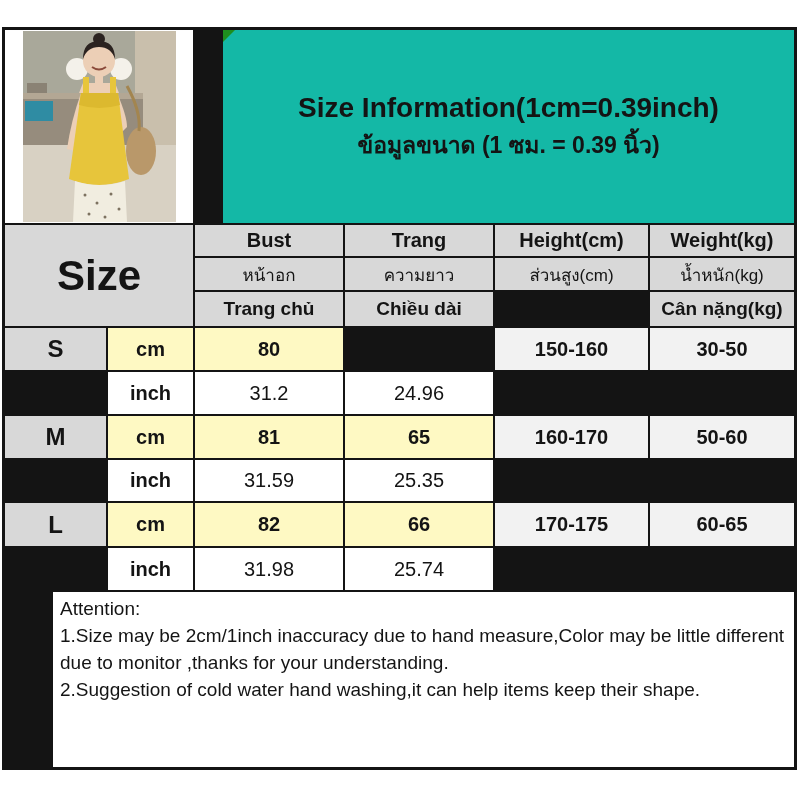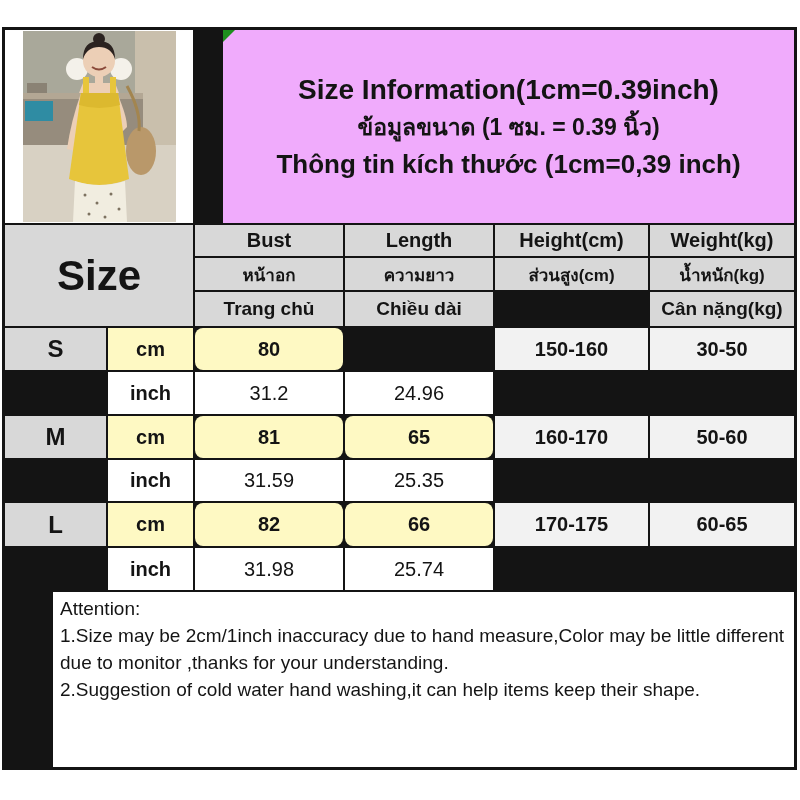--- a/index.html
+++ b/index.html
@@ -13,40 +13,40 @@
     display:grid;
     grid-template-columns:101px 85px 148px 148px 153px 144px;
     grid-template-rows:193px 31px 32px 34px 42px 42px 42px 41px 43px 42px 1fr;
     gap:2px;
   }
   .cell { background:#ffffff; display:flex; align-items:center; justify-content:center;
     text-align:center; overflow:hidden; }
   .bg-head  { background:#d8d8d8; }
   .bg-cm    { background:#fef9c3; }
   .bg-range { background:#f2f2f2; }
-  .bg-title { background:#f0abfc;margin-left:28px; }
+  .bg-title { background:#14b8a6;margin-left:28px; }
 
   .photo-cell { grid-column:1/3; grid-row:1; position:relative; justify-content:flex-start; align-items:flex-start; }
   .photo-frame { position:absolute; left:18px; top:1px; width:153px; height:191px; }
 
   .title-cell { grid-column:3/7; grid-row:1; position:relative; flex-direction:column; }
   .corner-flag { position:absolute; left:0; top:0; width:0; height:0;
     border-top:12px solid #1e8e1e; border-right:12px solid transparent; }
   .title-en { font-weight:bold; font-size:28px; line-height:38px; }
   .title-th { font-weight:bold; font-size:23px; line-height:37px; }
   .title-vi { font-weight:bold; font-size:26px; line-height:37px; }
 
   .size-head { grid-column:1/3; grid-row:2/5; font-weight:bold; font-size:42px; }
   .col-en { font-weight:bold; font-size:20px; }
-  .col-th { font-weight:bold; font-size:17px; }
+  .col-th { font-weight:normal; font-size:17px; }
   .col-vi { font-weight:bold; font-size:19px; }
 
   .size-letter { font-weight:bold; font-size:24px; }
   .unit-label  { font-weight:bold; font-size:20px; }
-  .val-cm      { font-weight:bold; font-size:20px;border-radius:8px; }
+  .val-cm      { font-weight:bold; font-size:20px; }
   .val-inch    { font-weight:normal; font-size:20px; }
   .val-range   { font-weight:bold; font-size:20px; }
   .span2 { grid-row:span 2; }
 
   .attention-cell { grid-column:1/7; grid-row:11; flex-direction:column;
     align-items:flex-start; justify-content:flex-start; text-align:left;
     padding:3px 8px 0 7px;margin-left:48px; }
   .attention-cell div { font-size:19px; line-height:27px; font-weight:normal;
     white-space:nowrap; }
 </style>
@@ -100,27 +100,26 @@
               <circle cx="82" cy="186" r="1.5"></circle>
           </g>
         </svg>
       </div>
     </div>
 
     <div class="cell bg-title title-cell">
       <div class="corner-flag"></div>
       <div class="title-en">Size Information(1cm=0.39inch)</div>
       <div class="title-th">ข้อมูลขนาด (1 ซม. = 0.39 นิ้ว)</div>
-      <div class="title-vi">Thông tin kích thước (1cm=0,39 inch)</div>
     </div>
 
     <div class="cell bg-head size-head">Size</div>
 
     <div class="cell bg-head col-en" style="grid-column:3;grid-row:2">Bust</div>
-    <div class="cell bg-head col-en" style="grid-column:4;grid-row:2">Length</div>
+    <div class="cell bg-head col-en" style="grid-column:4;grid-row:2">Trang</div>
     <div class="cell bg-head col-en" style="grid-column:5;grid-row:2">Height(cm)</div>
     <div class="cell bg-head col-en" style="grid-column:6;grid-row:2">Weight(kg)</div>
 
     <div class="cell bg-head col-th" style="grid-column:3;grid-row:3">หน้าอก</div>
     <div class="cell bg-head col-th" style="grid-column:4;grid-row:3">ความยาว</div>
     <div class="cell bg-head col-th" style="grid-column:5;grid-row:3">ส่วนสูง(cm)</div>
     <div class="cell bg-head col-th" style="grid-column:6;grid-row:3">น้ำหนัก(kg)</div>
 
     <div class="cell bg-head col-vi" style="grid-column:3;grid-row:4">Trang chủ</div>
     <div class="cell bg-head col-vi" style="grid-column:4;grid-row:4">Chiều dài</div>

